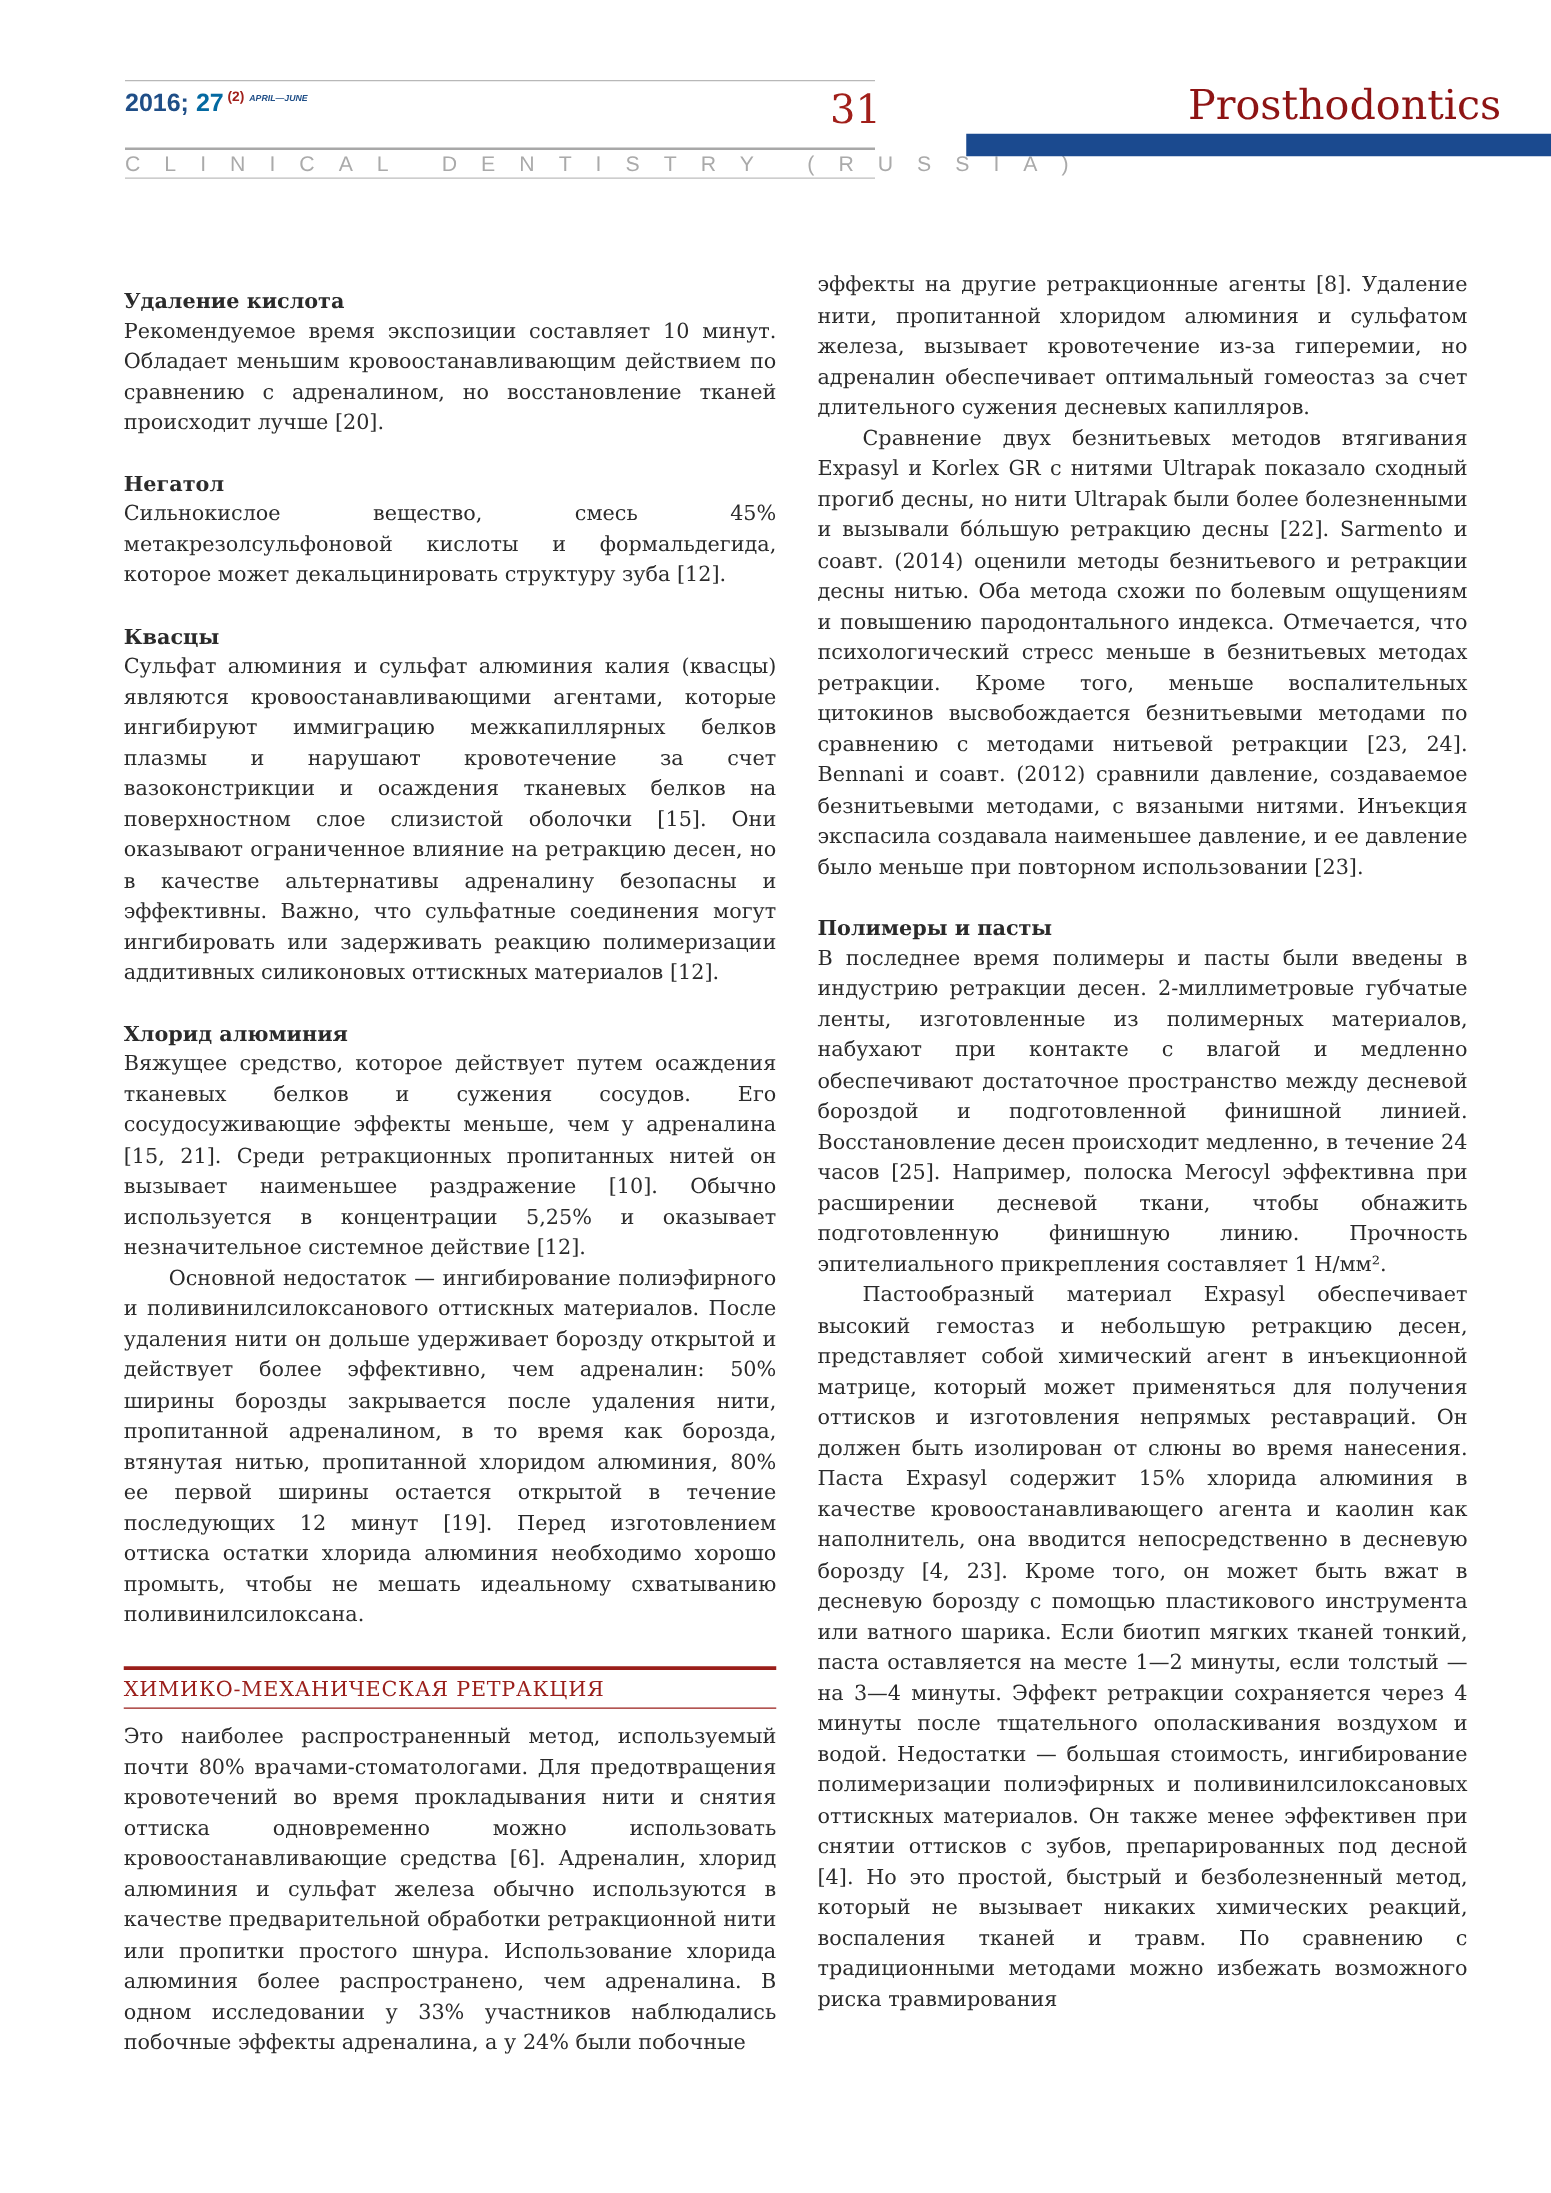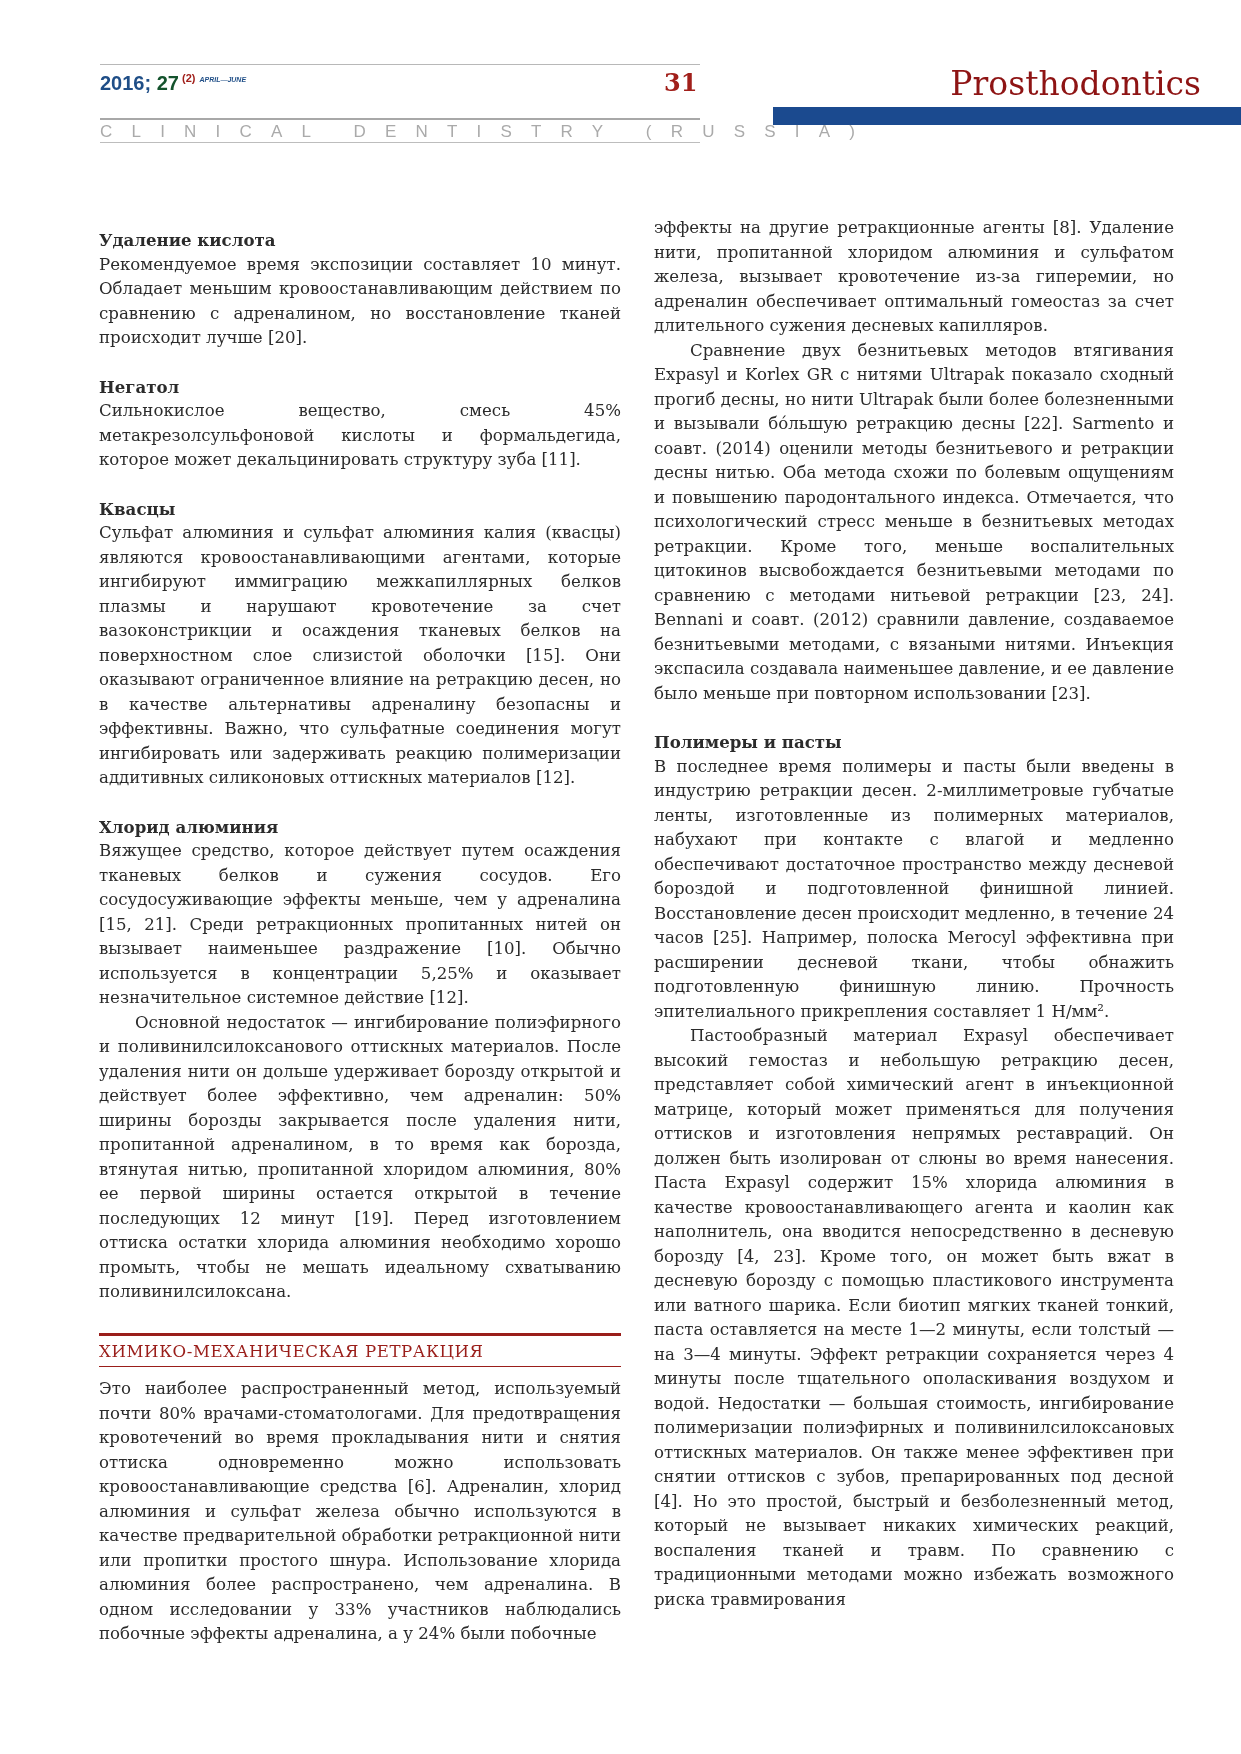--- a/index.html
+++ b/index.html
@@ -1,24 +1,24 @@
 <!DOCTYPE html>
 <html><head>
 <meta charset="utf-8">
 <style>
   html, body { margin: 0; padding: 0; background: #ffffff; }
   body { width: 1241px; height: 1754px; position: relative; overflow: hidden;
          font-family: "DejaVu Serif", "Liberation Serif", serif; color: #2b2b2b; }
   .hdr-topline { position: absolute; left: 100px; top: 64px; width: 600px; height: 1px; background: #b8b8b8; }
   .hdr-year { position: absolute; left: 100px; top: 72px; font-family: "Liberation Sans", sans-serif; font-weight: bold; font-size: 20px; }
   .hdr-year .y { color: #1f4e87; }
-  .hdr-year .v { color: #14532d; }
+  .hdr-year .v { color: #0369a1; }
   .hdr-year .n { color: #a11f1a; font-size: 11px; vertical-align: 8px; margin-left: 3px; }
   .hdr-year .m { color: #1f4e87; font-size: 7px; font-style: italic; vertical-align: 8px; margin-left: 4px; }
-  .hdr-page { position: absolute; left: 664px; top: 68px; font-family: "DejaVu Serif", serif; font-size: 24px; color: #a11f1a; font-weight: bold; }
+  .hdr-page { position: absolute; left: 664px; top: 68px; font-family: "DejaVu Serif", serif; font-size: 32px; color: #a11f1a; }
   .hdr-midline { position: absolute; left: 100px; top: 118px; width: 600px; height: 2px; background: #a8a8a8; }
   .hdr-journal { position: absolute; left: 100px; top: 122px; width: 600px; font-family: "Liberation Sans", sans-serif;
                  font-size: 17px; color: #aaaaaa; letter-spacing: 19.2px; white-space: nowrap; }
   .hdr-botline { position: absolute; left: 100px; top: 142px; width: 600px; height: 1px; background: #bdbdbd; }
   .hdr-section { position: absolute; right: 40px; top: 64px; font-family: "DejaVu Serif", serif; font-size: 33px; color: #8e1414; }
   .hdr-bar { position: absolute; left: 773px; top: 107px; width: 468px; height: 18px; background: #1b4a8f; }
 
   .col { position: absolute; top: 228px; font-size: 16.6px; line-height: 24.5px; text-align: justify; }
   .col-left { left: 99px; width: 522px; }
   .col-right { left: 654px; width: 520px; top: 216px; }
@@ -43,21 +43,21 @@
 <div class="hdr-journal">CLINICAL DENTISTRY (RUSSIA)</div>
 <div class="hdr-botline"></div>
 <div class="hdr-section">Prosthodontics</div>
 <div class="hdr-bar"></div>
 
 <div class="col col-left">
   <div class="subhead">Удаление кислота</div>
   <p>Рекомендуемое время экспозиции составляет 10 минут. Обладает меньшим кровоостанавливающим действием по сравнению с адреналином, но восстановление тканей происходит лучше [20].</p>
   <div class="gap"></div>
   <div class="subhead">Негатол</div>
-  <p>Сильнокислое вещество, смесь 45% метакрезолсульфоновой кислоты и формальдегида, которое может декальцинировать структуру зуба [11].</p>
+  <p>Сильнокислое вещество, смесь 45% метакрезолсульфоновой кислоты и формальдегида, которое может декальцинировать структуру зуба [12].</p>
   <div class="gap"></div>
   <div class="subhead">Квасцы</div>
   <p>Сульфат алюминия и сульфат алюминия калия (квасцы) являются кровоостанавливающими агентами, которые ингибируют иммиграцию межкапиллярных белков плазмы и нарушают кровотечение за счет вазоконстрикции и осаждения тканевых белков на поверхностном слое слизистой оболочки [15]. Они оказывают ограниченное влияние на ретракцию десен, но в качестве альтернативы адреналину безопасны и эффективны. Важно, что сульфатные соединения могут ингибировать или задерживать реакцию полимеризации аддитивных силиконовых оттискных материалов [12].</p>
   <div class="gap"></div>
   <div class="subhead">Хлорид алюминия</div>
   <p>Вяжущее средство, которое действует путем осаждения тканевых белков и сужения сосудов. Его сосудосуживающие эффекты меньше, чем у адреналина [15, 21]. Среди ретракционных пропитанных нитей он вызывает наименьшее раздражение [10]. Обычно используется в концентрации 5,25% и оказывает незначительное системное действие [12].</p>
   <p class="indent">Основной недостаток — ингибирование полиэфирного и поливинилсилоксанового оттискных материалов. После удаления нити он дольше удерживает борозду открытой и действует более эффективно, чем адреналин: 50% ширины борозды закрывается после удаления нити, пропитанной адреналином, в то время как борозда, втянутая нитью, пропитанной хлоридом алюминия, 80% ее первой ширины остается открытой в течение последующих 12 минут [19]. Перед изготовлением оттиска остатки хлорида алюминия необходимо хорошо промыть, чтобы не мешать идеальному схватыванию поливинилсилоксана.</p>
   <div class="sect-rule-top"></div>
   <div class="sect-title">ХИМИКО-МЕХАНИЧЕСКАЯ РЕТРАКЦИЯ</div>
   <div class="sect-rule-bot"></div>

